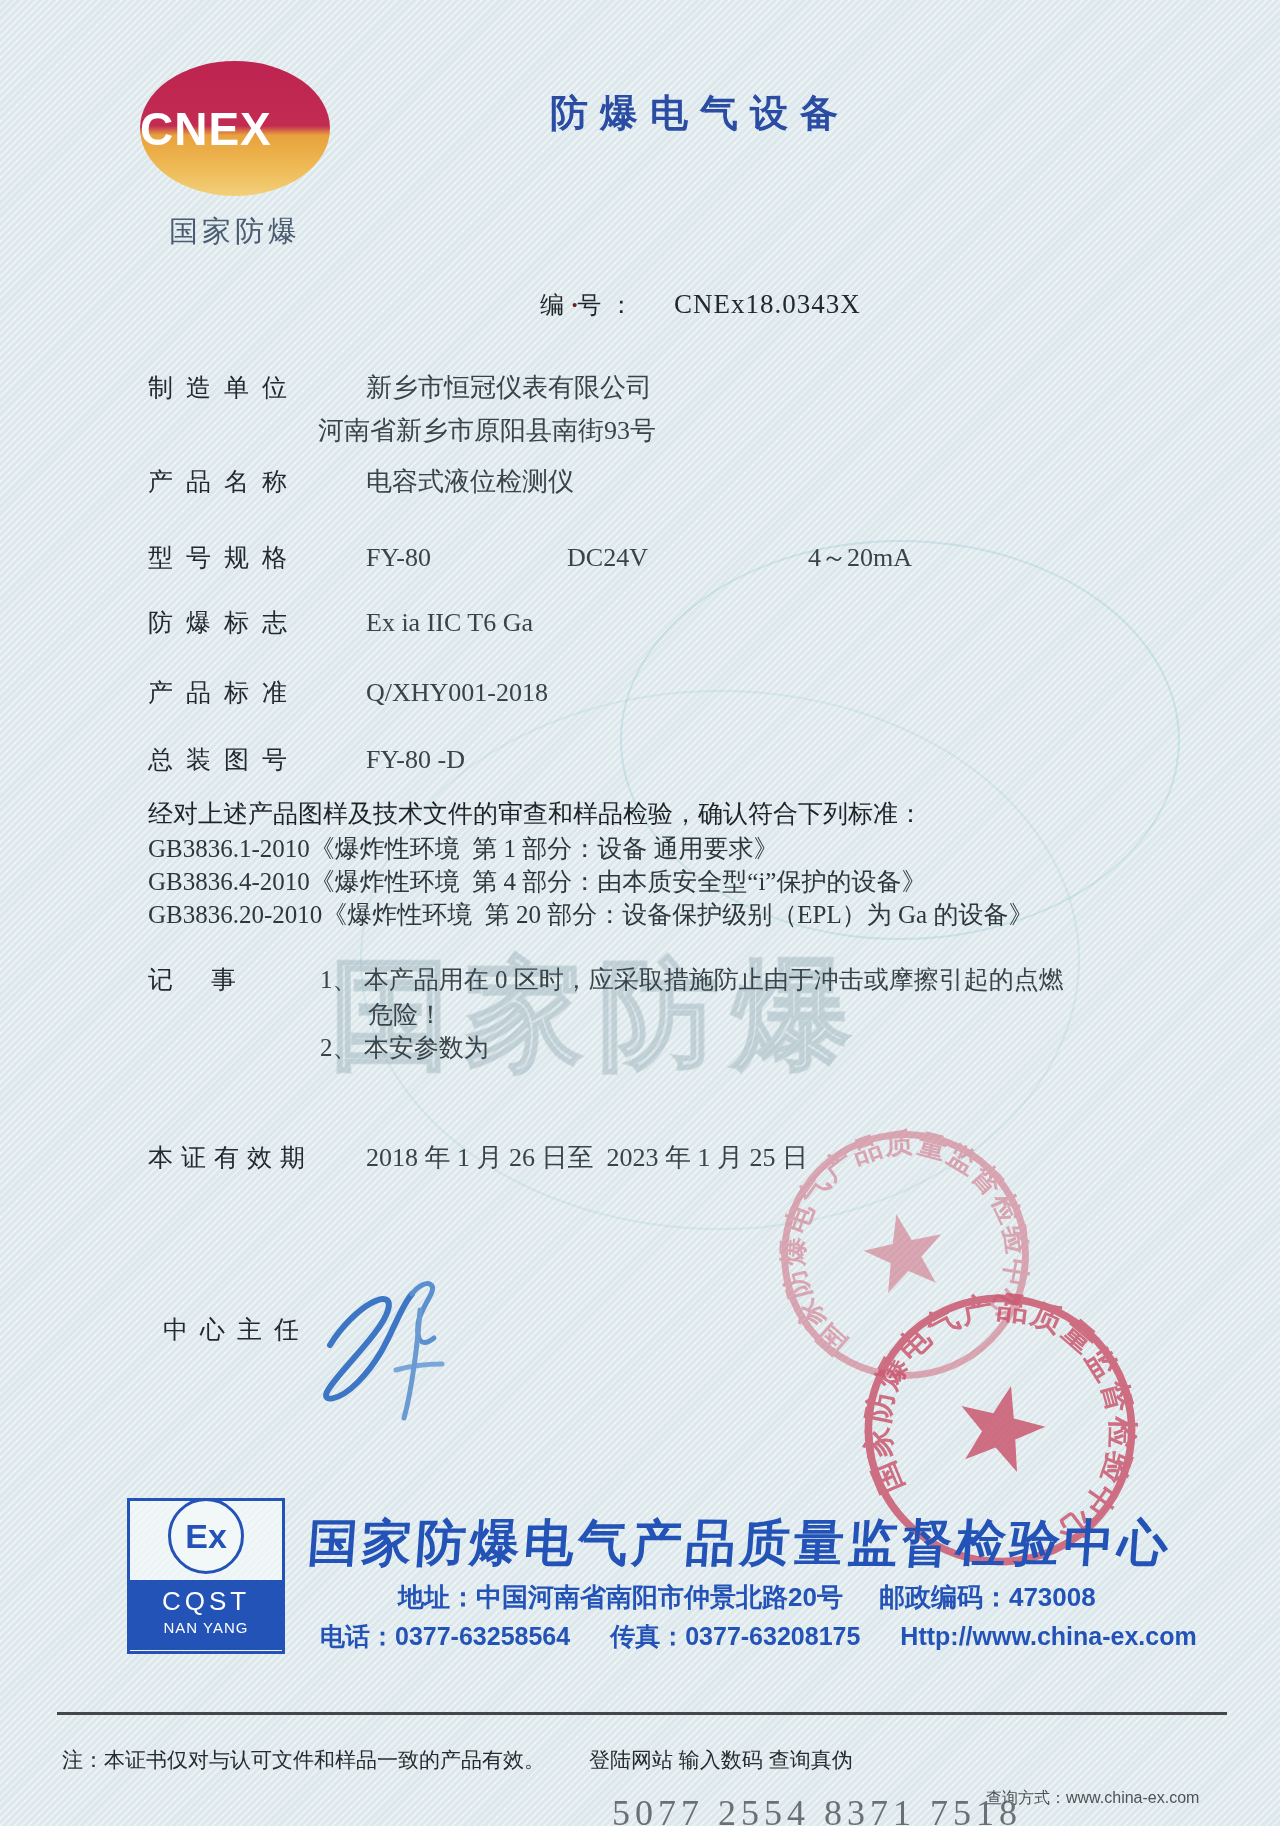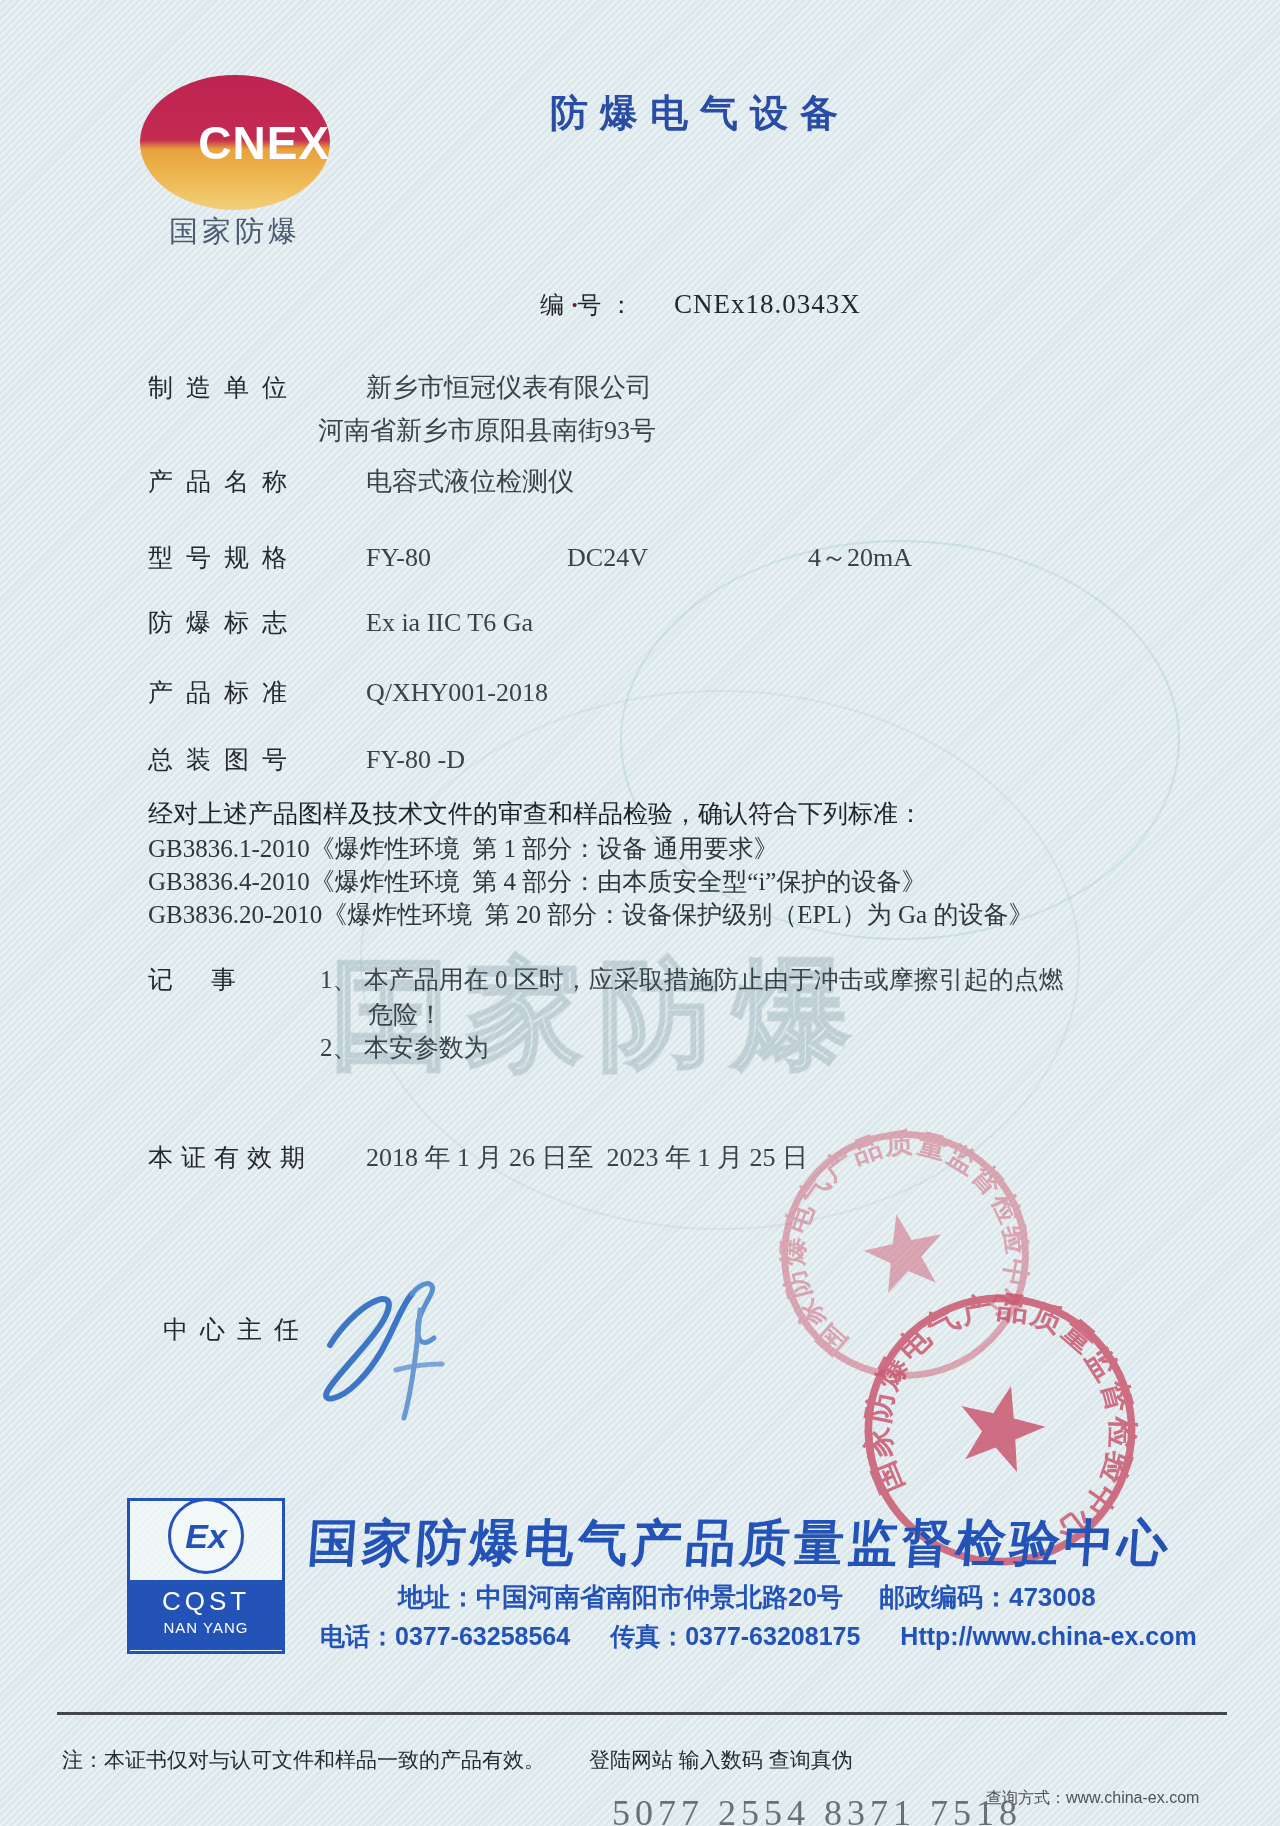--- a/index.html
+++ b/index.html
@@ -17,23 +17,23 @@
   
   .g1{left:620px;top:540px;width:560px;height:400px;border:2px solid rgba(140,195,205,.30);border-radius:50%;}
   .g2{left:360px;top:690px;width:720px;height:540px;border:2px solid rgba(140,195,205,.20);border-radius:50%;}
   .watermark{
     left:330px;top:935px;font-size:120px;font-weight:bold;letter-spacing:14px;
     color:rgba(160,182,190,.16);-webkit-text-stroke:2px rgba(140,165,175,.30);white-space:pre;
   }
 
   
   .cnex-ellipse{
-    left:140px;top:75px;width:190px;height:135px;border-radius:50%;
+    left:140px;top:61px;width:190px;height:135px;border-radius:50%;
     background:linear-gradient(180deg,#bd2450 0%,#c22b52 48%,#e8a23c 55%,#eeb954 78%,#f3cf7a 100%);
-    display:flex;align-items:center;justify-content:flex-end;
+    display:flex;align-items:center;justify-content:flex-start;
   }
   .cnex-text{color:#fff;font-size:46px;font-weight:800;letter-spacing:1px;}
   .cnex-caption{left:140px;top:212px;width:190px;text-align:center;font-size:29px;letter-spacing:4px;color:#4b5b72;font-weight:500;}
 
   
   .subtitle{left:0;top:88px;width:1252px;padding-left:60px;text-align:center;
     font-size:38px;font-weight:bold;color:#2a4da3;letter-spacing:12px;margin-left:44px;}
   .title{left:0;top:162px;width:1280px;padding-left:60px;text-align:center;
     font-size:78px;font-weight:bold;color:#2a4da3;letter-spacing:30px;}
 
@@ -62,21 +62,21 @@
   .seal{pointer-events:none;}
 
   
   .badge{left:127px;top:1498px;width:158px;height:156px;}
   .badge-frame{position:absolute;inset:0;border:3px solid #2453b7;background:rgba(246,250,251,.65);}
   .badge-band{position:absolute;left:3px;right:3px;bottom:4px;height:70px;background:#2453b7;color:#fff;text-align:center;}
   .badge-cqst{font-size:26px;letter-spacing:4px;margin-top:6px;font-weight:500;}
   .badge-ny{font-size:15px;letter-spacing:1px;margin-top:2px;}
   .badge-circ{position:absolute;left:50%;top:0;transform:translateX(-50%);width:76px;height:76px;border-radius:50%;
     border:3px solid #2453b7;background:#f2f7f8;display:flex;align-items:center;justify-content:center;
-    font-size:34px;font-weight:bold;color:#2453b7;font-style:italic;}
+    font-size:34px;font-weight:bold;color:#2453b7;}
 
   .org-name{left:308px;top:1510px;font-size:50px;font-weight:bold;color:#2453b7;letter-spacing:4px;
     transform:skewX(-4deg);font-family:"Liberation Serif","DejaVu Serif",serif;white-space:pre;}
   .org-addr{left:398px;top:1580px;font-size:26px;font-weight:bold;color:#2453b7;}
   .org-tel{left:320px;top:1620px;font-size:25px;font-weight:bold;color:#2453b7;}
   .gap36{margin-left:36px;}
   .gap40{margin-left:40px;}
 
   .rule{left:57px;top:1712px;width:1170px;height:3px;background:#43474a;}
   .fnote{left:62px;top:1746px;font-size:21px;color:#262b2f;}

